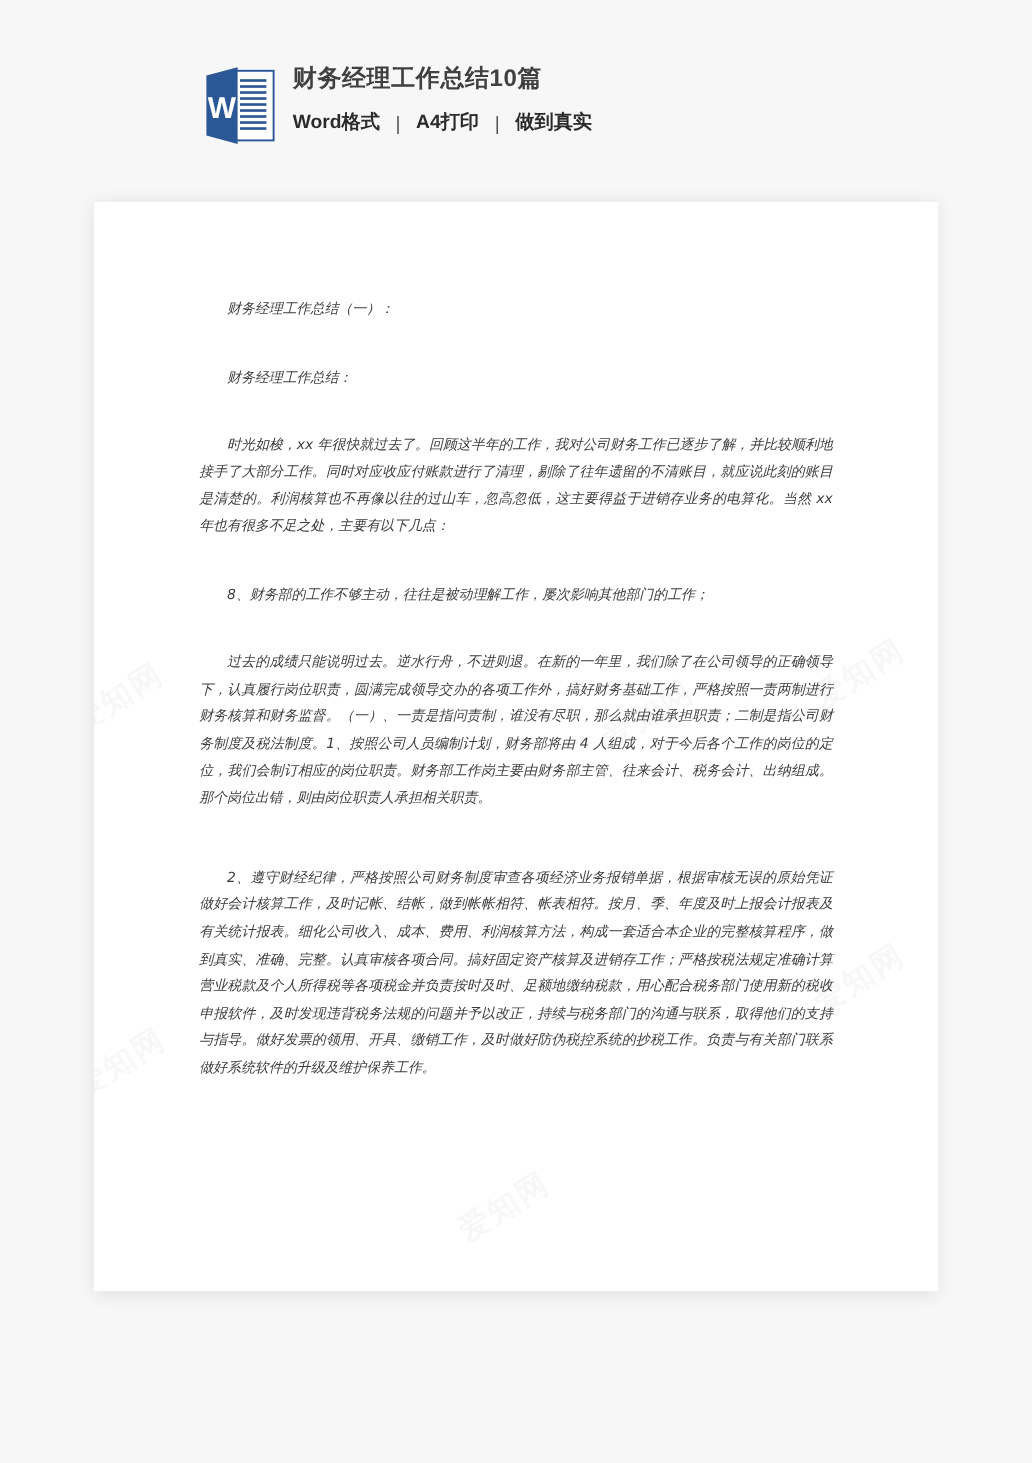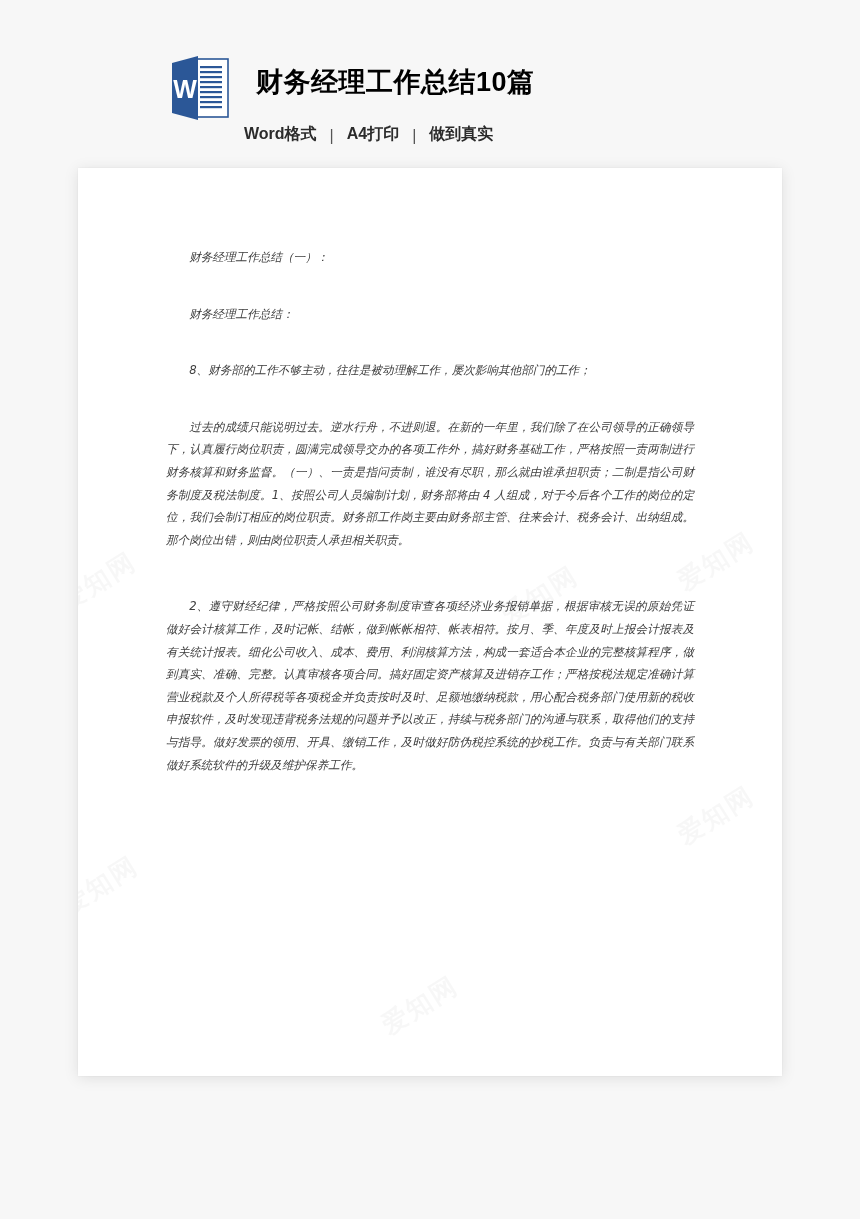--- a/index.html
+++ b/index.html
@@ -42,27 +42,27 @@
     margin-right: 12px;
   }
   .word-icon svg { display: block; }
 
   .header-text {
     display: flex;
     flex-direction: column;
     margin-top: 2px;
   }
   .doc-title {
-    font-size: 27px;
+    font-size: 20px;
     font-weight: bold;
-    color: #000000;
+    color: #404040;
     letter-spacing: 0.5px;
     line-height: 1.15;
     white-space: nowrap;
-    margin: 12px;
+    margin: 0;
     padding: 0;
   }
   .doc-meta {
     margin-top: 14px;
     font-size: 16px;
     font-weight: bold;
     color: #2b2b2b;
     white-space: nowrap;
     display: flex;
     align-items: flex-end;
@@ -181,19 +181,20 @@
     <div class="wm wm-1">爱知网</div>
     <div class="wm wm-2">爱知网</div>
     <div class="wm wm-3">爱知网</div>
     <div class="wm wm-4">爱知网</div>
     <div class="wm wm-5">爱知网</div>
     <div class="wm wm-6">爱知网</div>
 
     <div class="doc-body">
       <p class="p-indent gap-lg">财务经理工作总结（一）：</p>
       <p class="p-indent gap-lg">财务经理工作总结：</p>
+      <p class="p-indent gap-lg">时光如梭，xx 年很快就过去了。回顾这半年的工作，我对公司财务工作已逐步了解，并比较顺利地接手了大部分工作。同时对应收应付账款进行了清理，剔除了往年遗留的不清账目，就应说此刻的账目是清楚的。利润核算也不再像以往的过山车，忽高忽低，这主要得益于进销存业务的电算化。当然 xx 年也有很多不足之处，主要有以下几点：</p>
       <p class="p-num gap-lg">8、财务部的工作不够主动，往往是被动理解工作，屡次影响其他部门的工作；</p>
       <p class="p-indent gap-xl">过去的成绩只能说明过去。逆水行舟，不进则退。在新的一年里，我们除了在公司领导的正确领导下，认真履行岗位职责，圆满完成领导交办的各项工作外，搞好财务基础工作，严格按照一责两制进行财务核算和财务监督。（一）、一责是指问责制，谁没有尽职，那么就由谁承担职责；二制是指公司财务制度及税法制度。1、按照公司人员编制计划，财务部将由 4 人组成，对于今后各个工作的岗位的定位，我们会制订相应的岗位职责。财务部工作岗主要由财务部主管、往来会计、税务会计、出纳组成。那个岗位出错，则由岗位职责人承担相关职责。</p>
       <p class="p-indent">2、遵守财经纪律，严格按照公司财务制度审查各项经济业务报销单据，根据审核无误的原始凭证做好会计核算工作，及时记帐、结帐，做到帐帐相符、帐表相符。按月、季、年度及时上报会计报表及有关统计报表。细化公司收入、成本、费用、利润核算方法，构成一套适合本企业的完整核算程序，做到真实、准确、完整。认真审核各项合同。搞好固定资产核算及进销存工作；严格按税法规定准确计算营业税款及个人所得税等各项税金并负责按时及时、足额地缴纳税款，用心配合税务部门使用新的税收申报软件，及时发现违背税务法规的问题并予以改正，持续与税务部门的沟通与联系，取得他们的支持与指导。做好发票的领用、开具、缴销工作，及时做好防伪税控系统的抄税工作。负责与有关部门联系做好系统软件的升级及维护保养工作。</p>
     </div>
 
   </div>
 </div>
 
 </body></html>

